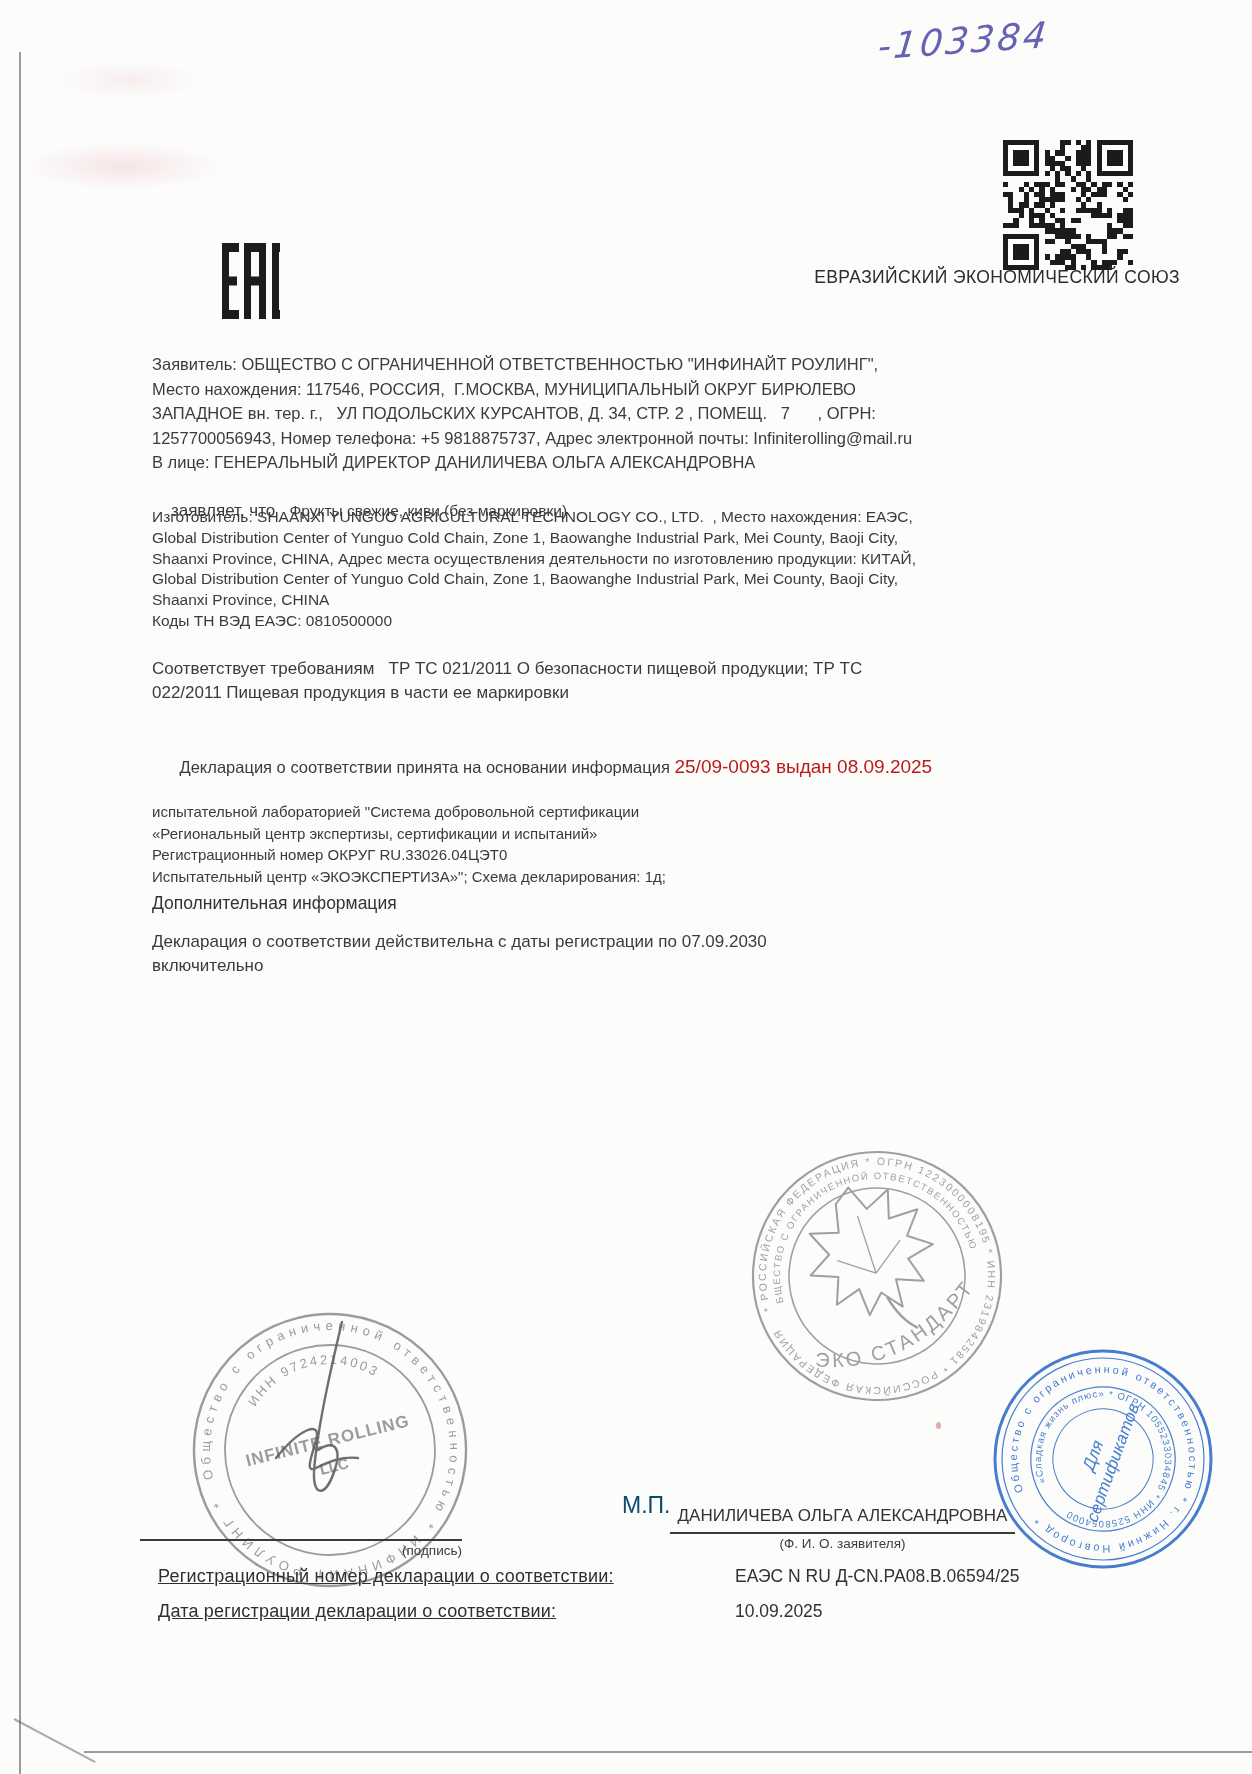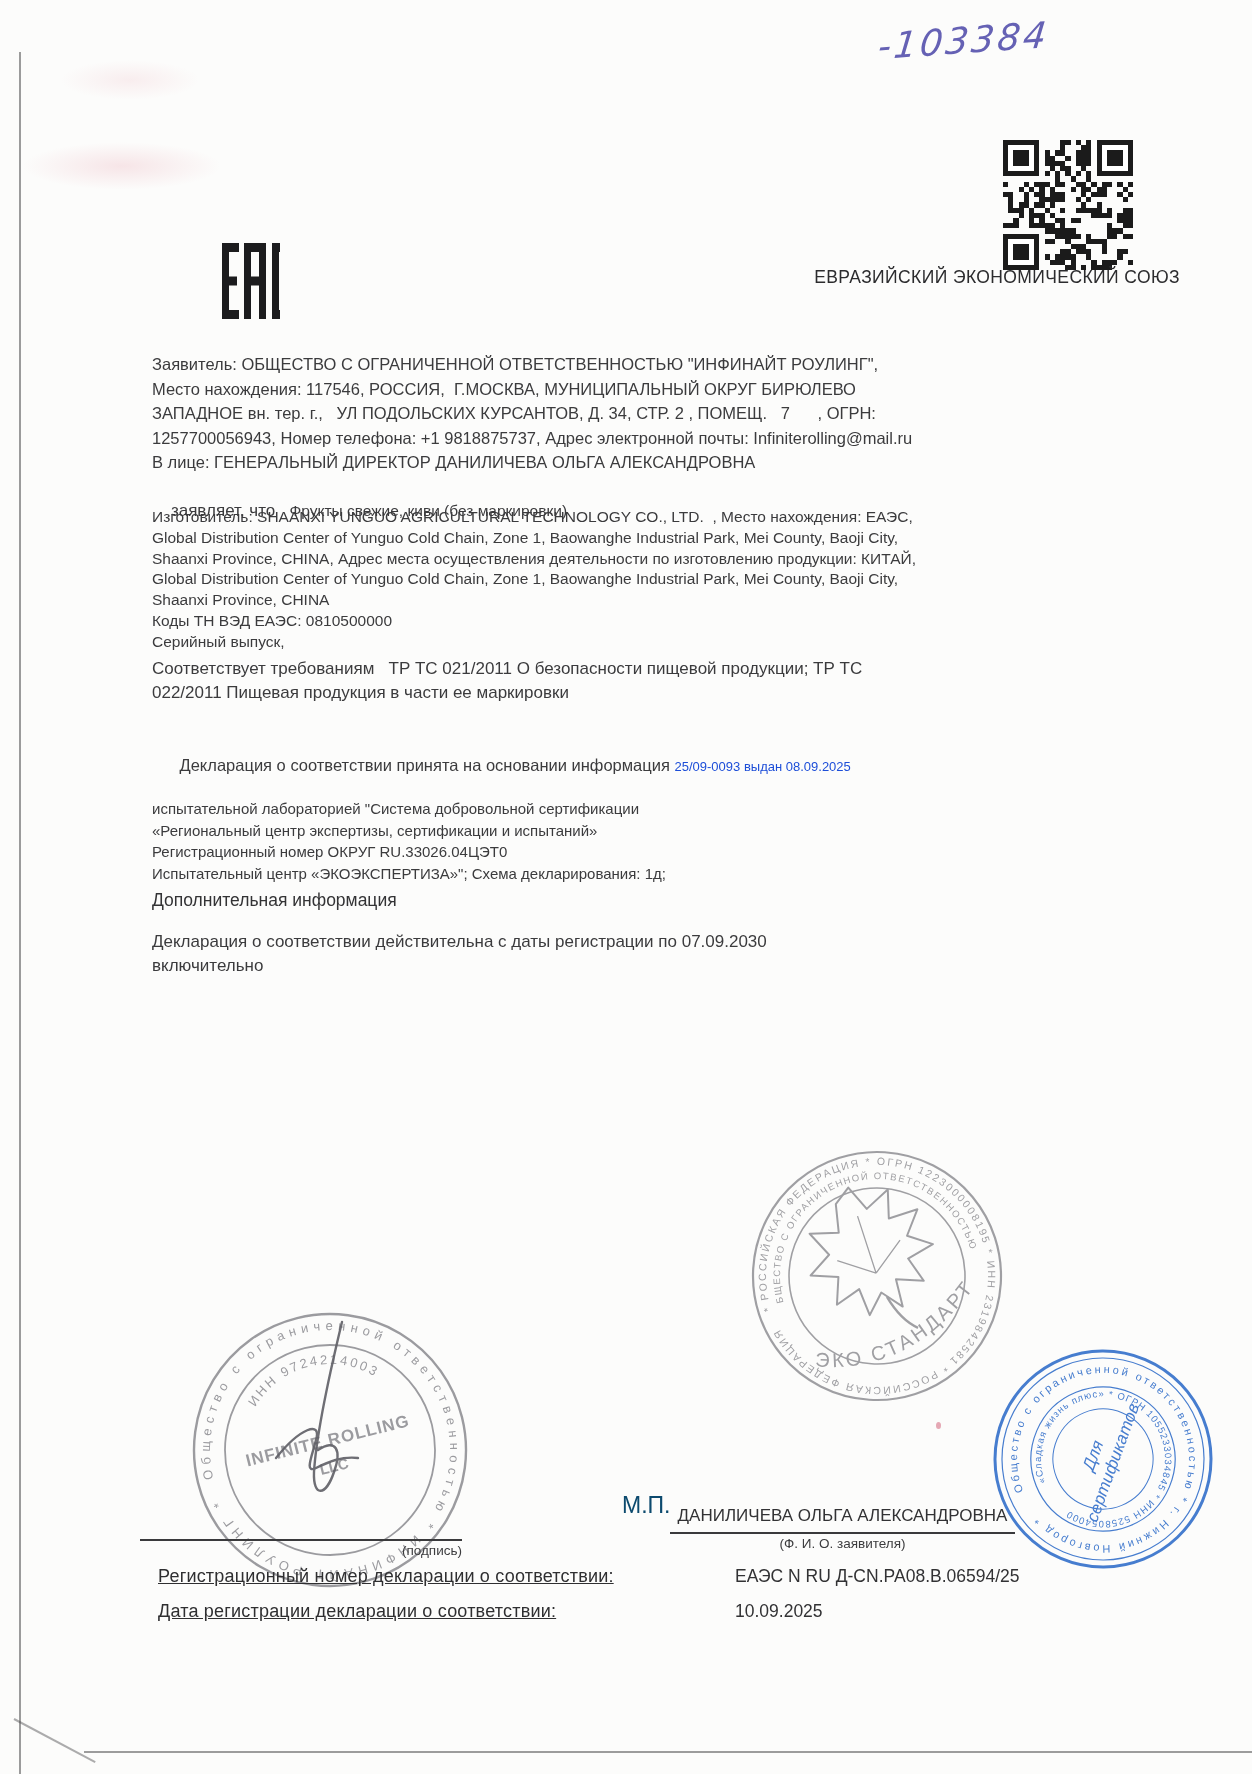--- a/index.html
+++ b/index.html
@@ -27,21 +27,21 @@
   .title2{font-size:17.5px;letter-spacing:.4px;margin-top:17px;}
 
   .tblock{left:152px;width:888px;}
   #applicant{top:352px;font-size:16.5px;line-height:24.5px;}
   #declares{top:481px;font-size:17px;}
   #declares .product{font-size:15.5px;}
   #manufacturer{top:507px;font-size:15.5px;line-height:20.8px;}
   #compliance{top:657px;font-size:17px;line-height:23.5px;}
   #basis{top:737px;}
   .basis-first{font-size:16.5px;}
-  .basis-protocol{font-size:13px;color:#1d4ed8;}
+  .basis-protocol{font-size:19px;color:#b91c1c;}
   .basis-rest{font-size:15px;line-height:21.5px;margin-top:4px;}
   .additional{font-size:17.5px;margin-top:6px;color:#333335;}
   #validity{top:930px;font-size:17px;line-height:23.5px;}
 
   .mp{left:622px;top:1492px;font-size:23px;color:#0c4a6e;}
   .fio-block{left:670px;top:1506px;width:345px;text-align:center;}
   .fio-name{font-size:17px;color:#323234;}
   .uline{border-top:2px solid #3a3a3c;margin-top:6px;}
   .caption{font-size:13.5px;margin-top:2px;color:#3c3c3e;}
   .sig-block{left:140px;top:1533px;width:322px;text-align:right;}
@@ -296,36 +296,35 @@
   </svg>
 
   <div class="abs titles">
     <div class="title1">ЕВРАЗИЙСКИЙ ЭКОНОМИЧЕСКИЙ СОЮЗ</div>
   </div>
 
   <div class="abs tblock" id="applicant">
     <div class="line">Заявитель: ОБЩЕСТВО С ОГРАНИЧЕННОЙ ОТВЕТСТВЕННОСТЬЮ "ИНФИНАЙТ РОУЛИНГ",</div>
     <div class="line">Место нахождения: 117546, РОССИЯ,  Г.МОСКВА, МУНИЦИПАЛЬНЫЙ ОКРУГ БИРЮЛЕВО</div>
     <div class="line">ЗАПАДНОЕ вн. тер. г.,   УЛ ПОДОЛЬСКИХ КУРСАНТОВ, Д. 34, СТР. 2 , ПОМЕЩ.   7      , ОГРН:</div>
-    <div class="line">1257700056943, Номер телефона: +1 9818875737, Адрес электронной почты: Infiniterolling@mail.ru</div>
+    <div class="line">1257700056943, Номер телефона: +5 9818875737, Адрес электронной почты: Infiniterolling@mail.ru</div>
     <div class="line">В лице: ГЕНЕРАЛЬНЫЙ ДИРЕКТОР ДАНИЛИЧЕВА ОЛЬГА АЛЕКСАНДРОВНА</div>
   </div>
 
   <div class="abs tblock line" id="declares">
     <span>заявляет, что   </span><span class="product">Фрукты свежие, киви (без маркировки)</span>
   </div>
 
   <div class="abs tblock" id="manufacturer">
     <div class="line">Изготовитель: SHAANXI YUNGUO AGRICULTURAL TECHNOLOGY CO., LTD.  , Место нахождения: ЕАЭС,</div>
     <div class="line">Global Distribution Center of Yunguo Cold Chain, Zone 1, Baowanghe Industrial Park, Mei County, Baoji City,</div>
     <div class="line">Shaanxi Province, CHINA, Адрес места осуществления деятельности по изготовлению продукции: КИТАЙ,</div>
     <div class="line">Global Distribution Center of Yunguo Cold Chain, Zone 1, Baowanghe Industrial Park, Mei County, Baoji City,</div>
     <div class="line">Shaanxi Province, CHINA</div>
     <div class="line">Коды ТН ВЭД ЕАЭС: 0810500000</div>
-    <div class="line">Серийный выпуск,</div>
   </div>
 
   <div class="abs tblock" id="compliance">
     <div class="line">Соответствует требованиям   ТР ТС 021/2011 О безопасности пищевой продукции; ТР ТС</div>
     <div class="line">022/2011 Пищевая продукция в части ее маркировки</div>
   </div>
 
   <div class="abs tblock" id="basis">
     <div class="line basis-first">
       <span>Декларация о соответствии принята на основании информация </span><span class="basis-protocol">25/09-0093 выдан 08.09.2025</span>

